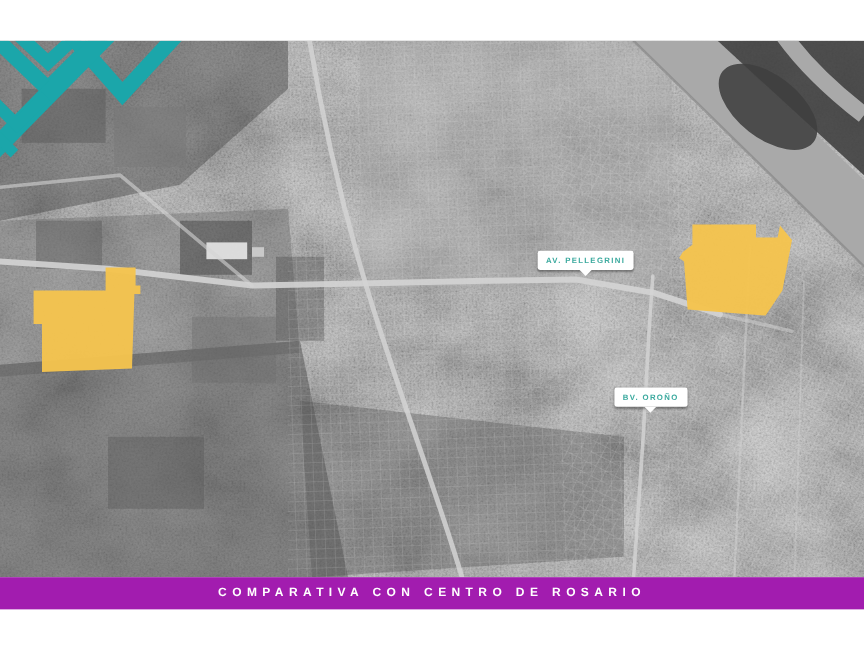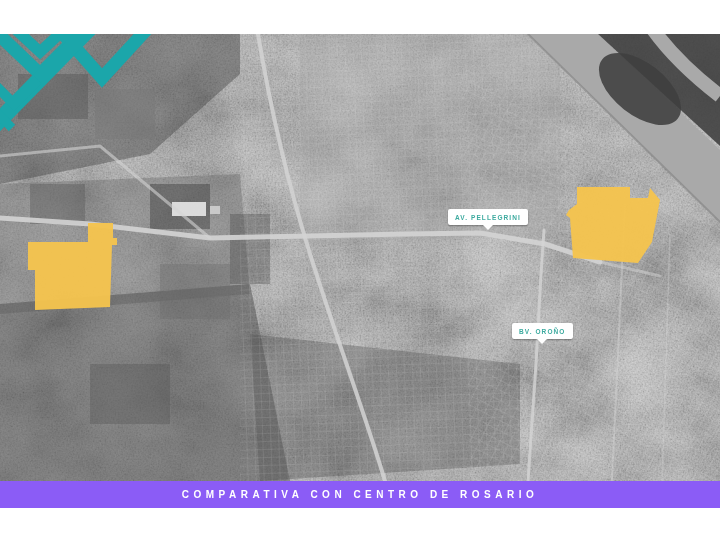--- a/index.html
+++ b/index.html
@@ -6,21 +6,21 @@
   .stage{position:relative;width:720px;height:540px;background:#ffffff;overflow:hidden;
          font-family:"Liberation Sans",sans-serif;}
   .top-strip{position:absolute;left:0;top:0;width:720px;height:34px;background:#ffffff;}
   .map{position:absolute;left:0;top:34px;width:720px;height:447px;overflow:hidden;background:#8e8e8e;}
   .map svg{display:block;}
   .bubble{position:absolute;background:#ffffff;border-radius:2px;padding:5px 7px 4px 7px;
           font-size:6.5px;font-weight:bold;letter-spacing:1.1px;color:#3CAA9F;
           box-shadow:0 1px 2px rgba(0,0,0,0.35);white-space:nowrap;z-index:5;}
   .bubble::after{content:"";position:absolute;left:50%;bottom:-5px;transform:translateX(-50%);
           width:0;height:0;border:5px solid transparent;border-top:5px solid #ffffff;border-bottom:0;}
-  .caption-bar{position:absolute;left:0;top:481px;width:720px;height:27px;background:#8b5cf6;
+  .caption-bar{position:absolute;left:0;top:481px;width:720px;height:27px;background:#a21caf;
           display:flex;align-items:center;justify-content:center;}
   .caption{color:#ffffff;font-size:10px;font-weight:bold;letter-spacing:4.5px;}
   .bottom-strip{position:absolute;left:0;top:508px;width:720px;height:32px;background:#ffffff;}
 </style>
 </head>
 <body>
 
 <div class="stage">
 
   <div class="top-strip"></div>

